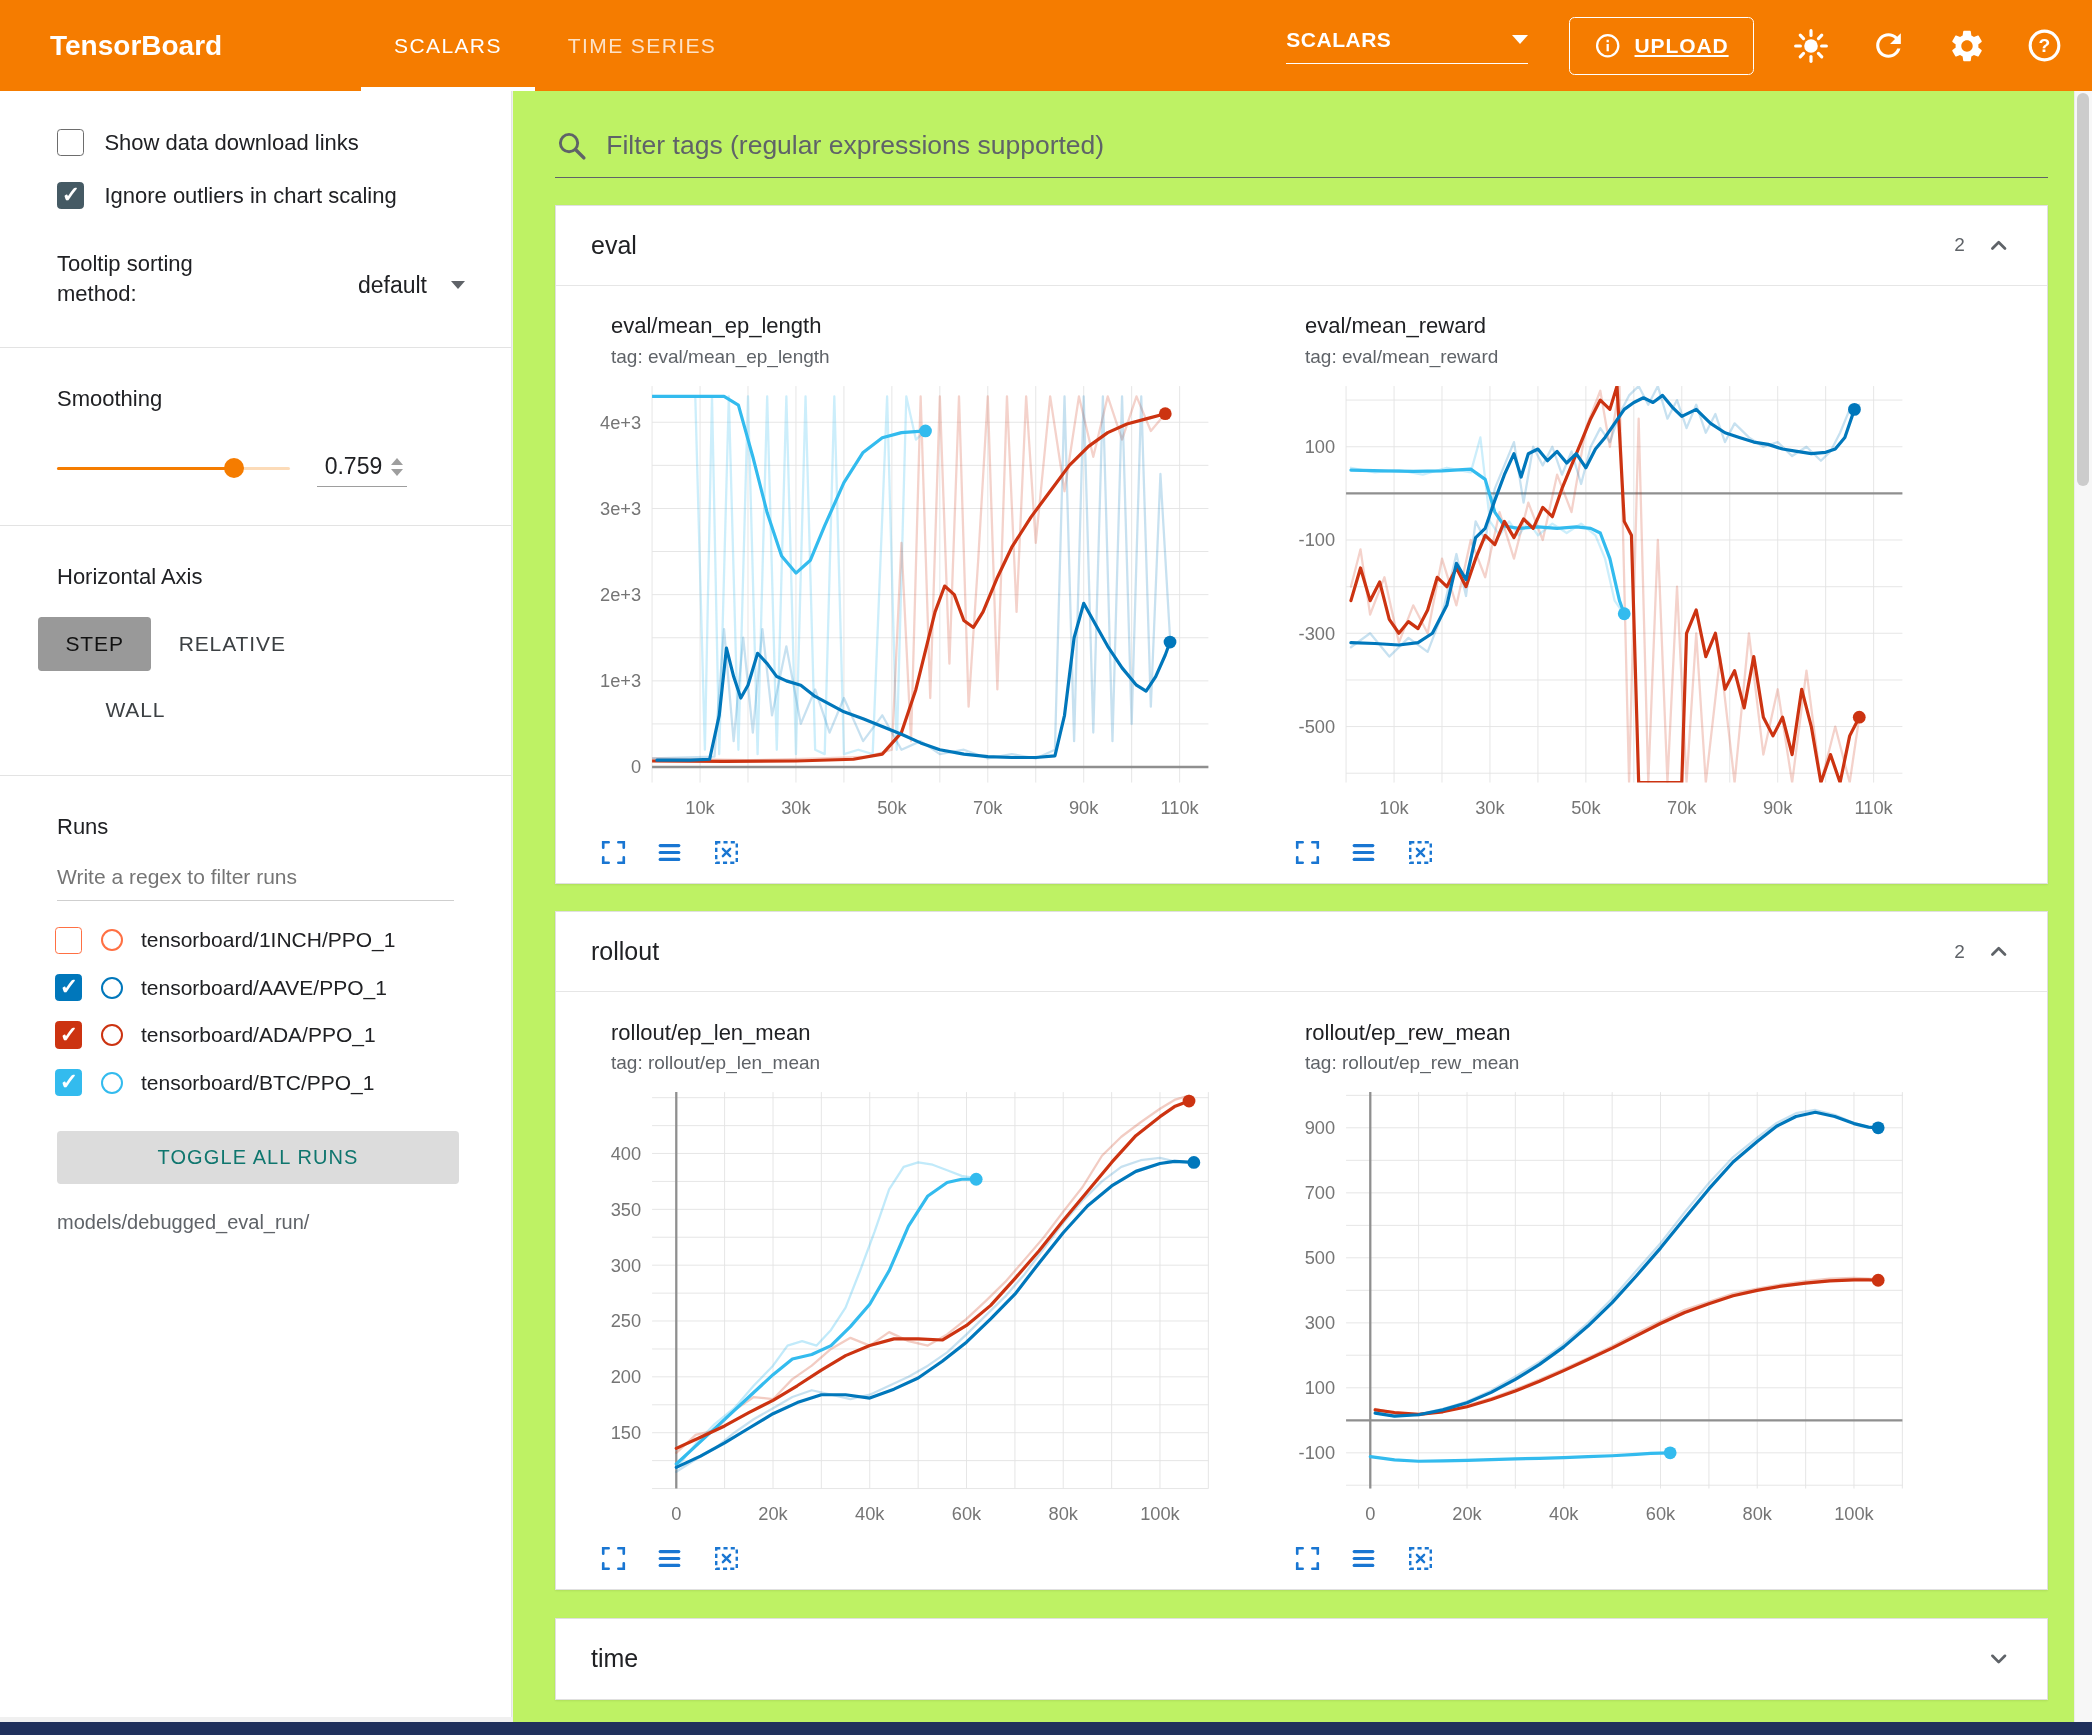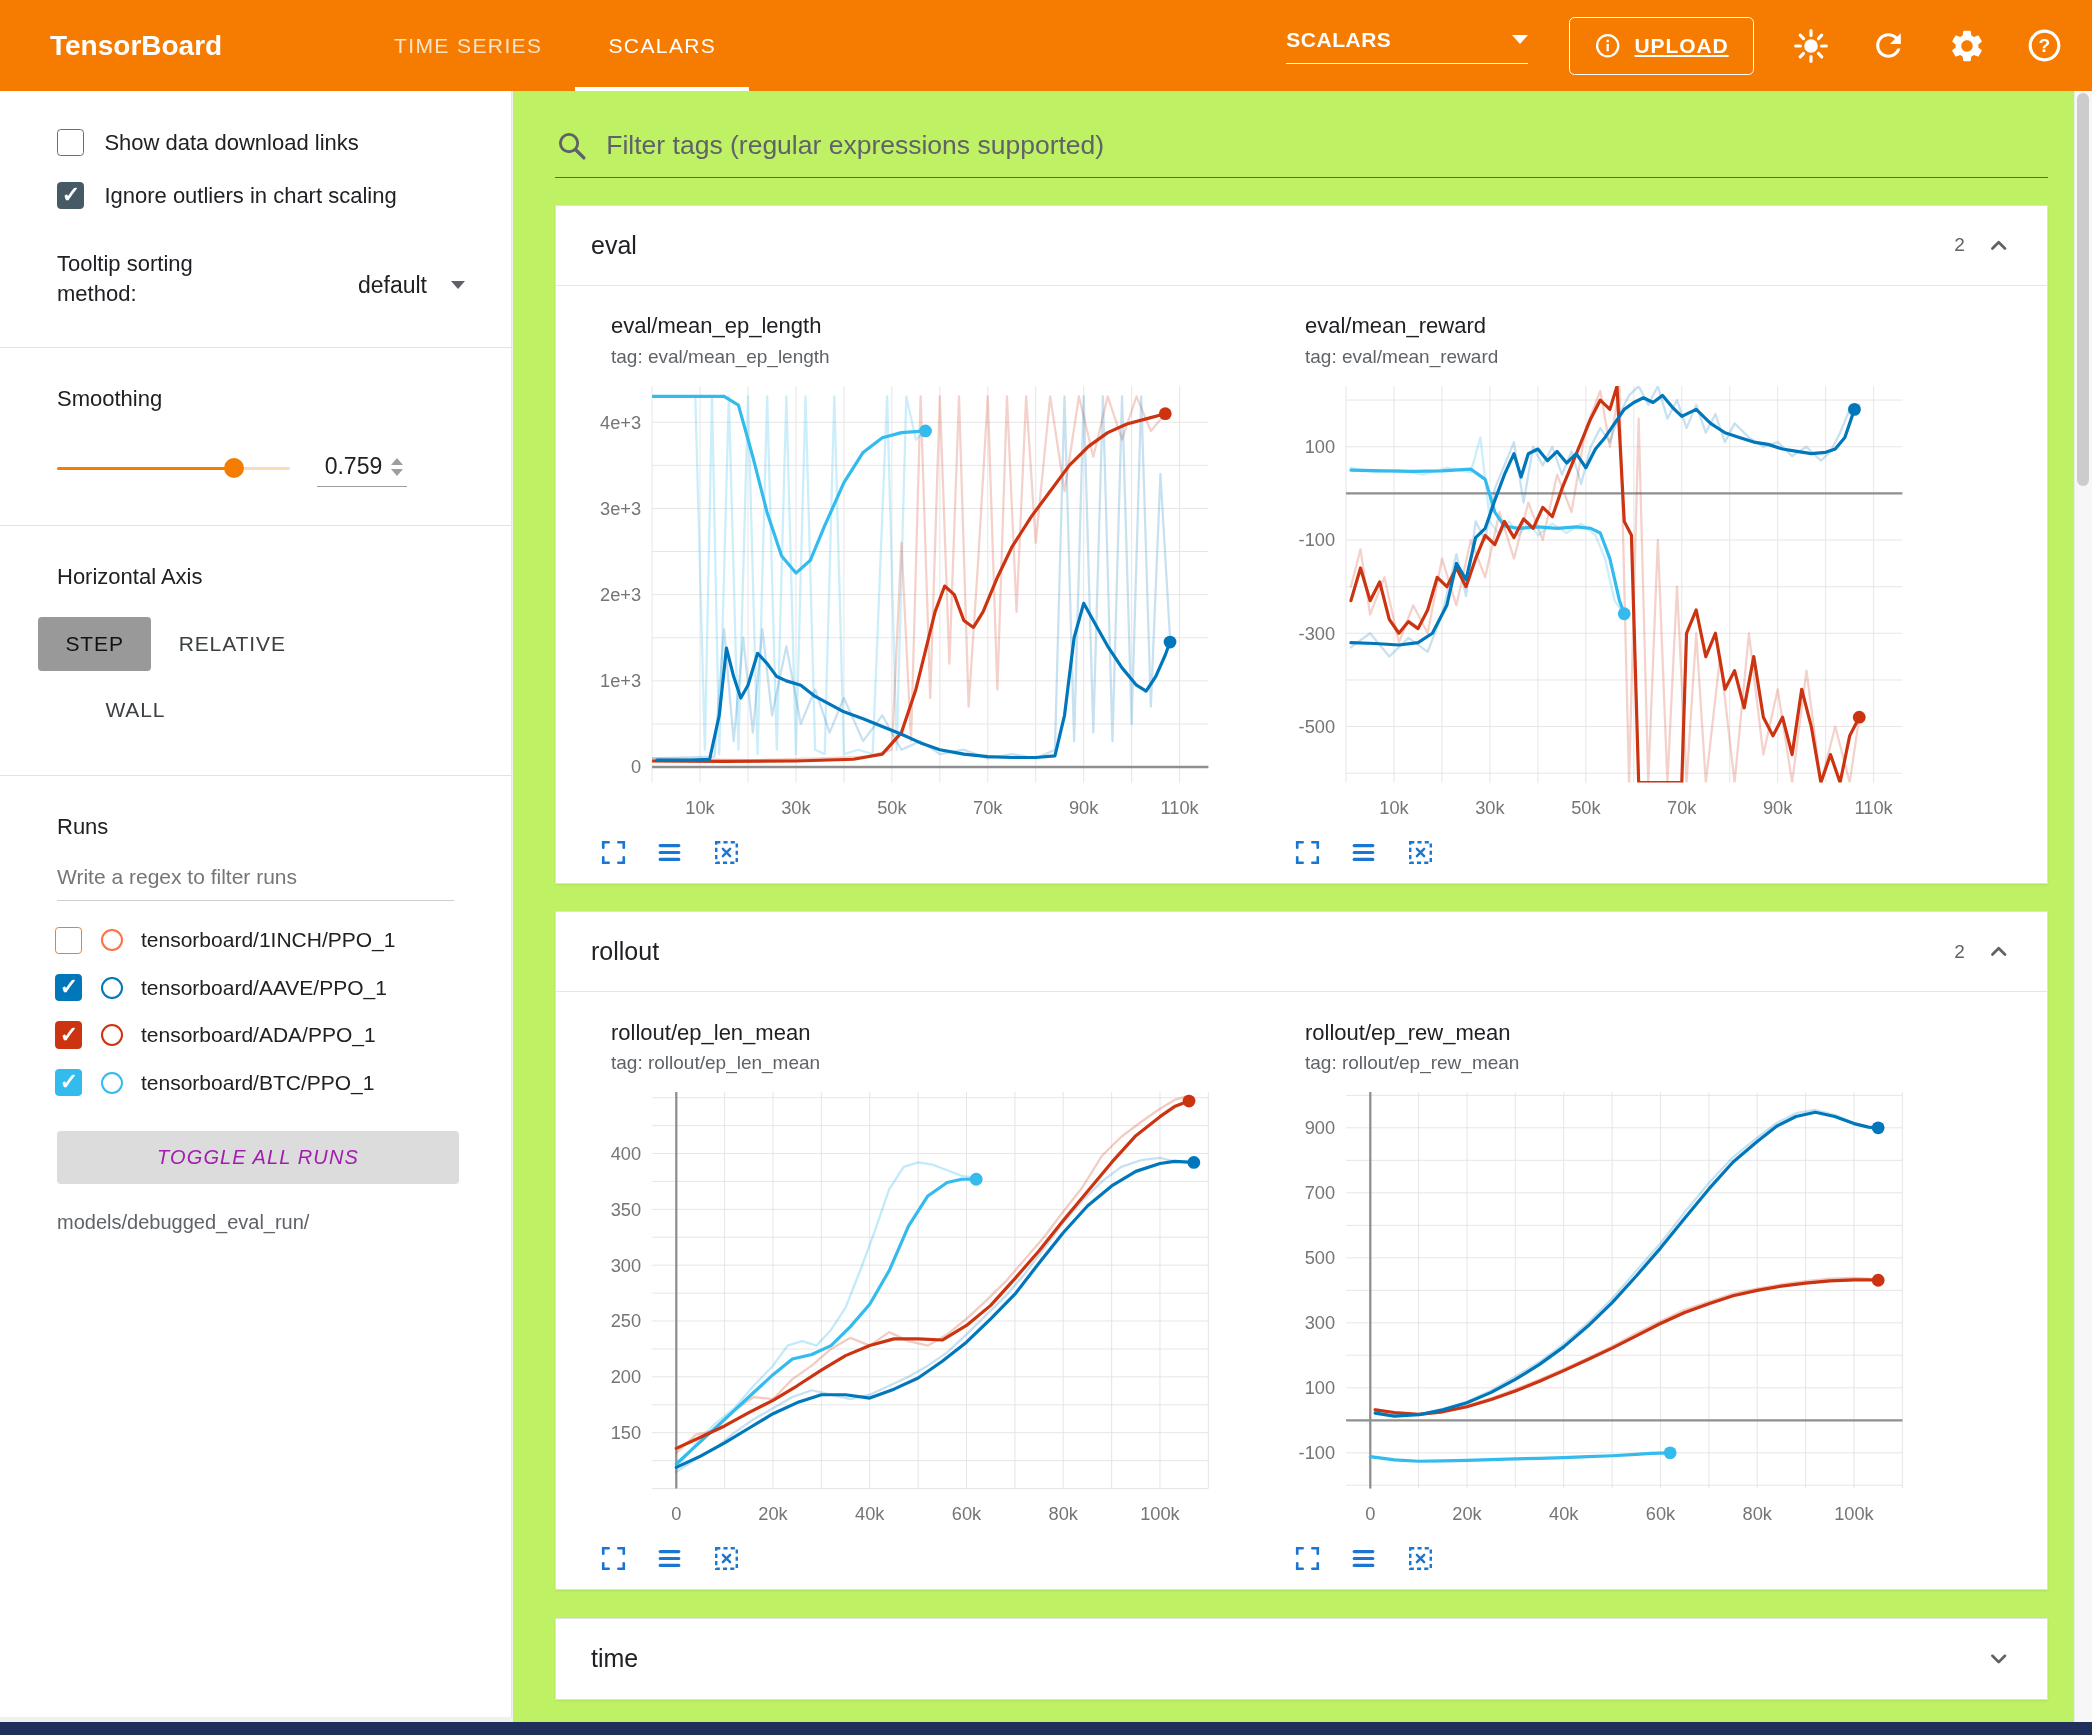--- a/index.html
+++ b/index.html
@@ -46,21 +46,21 @@
   .axis-btn { font-size:21px; letter-spacing:0.9px; color:#3c4043; padding:14.6px 27.4px; border-radius:3.7px; cursor:pointer; }
   .axis-btn.selected { background:#999999; color:#111; }
   .axis-btn.wall { margin:12.8px 0 0 78px; display:inline-block; }
   .runs-filter { display:flex; margin:25.6px 57px 0 57px; border-bottom:0.9px solid #cfcfcf; padding-bottom:11px; }
   .runs-filter span { font-size:21px; color:#757575; }
   .run-row { display:flex; align-items:center; gap:18.3px; margin:0 0 20px 55px; cursor:pointer; }
   .run-cb { width:27.4px; height:27.4px; border-radius:3.7px; border:1.8px solid #999; background:#fff; position:relative; flex:0 0 auto; }
   .run-cb.on::after { content:"\2713"; position:absolute; left:3.7px; top:-0.9px; color:#fff; font-size:22px; font-weight:bold; }
   .run-ring { width:22px; height:22px; border-radius:50%; border:2.7px solid #999; flex:0 0 auto; }
   .run-label { font-size:21px; color:#202124; white-space:nowrap; }
-  .toggle-all { margin:14.6px 0 0 57px; width:402px; height:53px; background:#dcdcdc; border:none; border-radius:3.7px; font-family:inherit; font-size:20px; letter-spacing:1.1px; color:#a21caf; cursor:pointer;font-style:italic; }
+  .toggle-all { margin:14.6px 0 0 57px; width:402px; height:53px; background:#dcdcdc; border:none; border-radius:3.7px; font-family:inherit; font-size:20px; letter-spacing:1.1px; color:#0f766e; cursor:pointer; }
   .run-subtext { margin:27.4px 0 0 57px; font-size:20px; color:#5f6368; }
   .runs-block { margin-top:31px; }
 
   
   .main { position:absolute; top:91px; left:513px; right:18.3px; bottom:12.8px; background:#bef264; overflow:hidden; }
   .filter-row { display:flex; align-items:center; gap:18.3px; margin:38px 25.6px 0 42px; border-bottom:1.8px solid #5f6368; padding-bottom:14.6px; }
   .filter-row span { font-size:26.5px; color:#5f6368; }
   .card { background:#fff; border:0.9px solid #e0e0e0; box-shadow:0 0.9px 1.8px rgba(0,0,0,0.08); margin:27.4px 25.6px 0 42px; }
   .card-head { height:80px; display:flex; align-items:center; justify-content:space-between; padding:0 35px; }
   .card.open .card-head { border-bottom:0.9px solid #e6e6e6; }
@@ -78,22 +78,22 @@
   .vscroll { position:absolute; top:91px; right:0; width:18.3px; bottom:12.8px; background:#f7f7f7; border-left:0.9px solid #ebebeb; }
   .vscroll .thumb { position:absolute; left:2.7px; top:1.8px; width:12px; height:393px; border-radius:6.4px; background:#cccccc; }
   .bottom-bar { position:absolute; left:0; right:0; bottom:0; height:12.8px; background:#20305c; }
 </style>
 </head>
 <body>
 
 <div class="header">
   <div class="logo">TensorBoard</div>
   <div class="tabs">
+    <div class="tab active">SCALARS</div>
     <div class="tab">TIME SERIES</div>
-    <div class="tab active">SCALARS</div>
   </div>
   <div class="hspacer"></div>
   <div class="status-select">
     <span>SCALARS</span>
     <span class="caret-down-white"></span>
   </div>
   <button class="upload-btn">
     <span style="display:flex">
       <svg width="27.4" height="27.4" viewBox="0 0 24 24">
           <circle cx="12" cy="12" r="9.3" fill="none" stroke="#fff" stroke-width="2"></circle>

